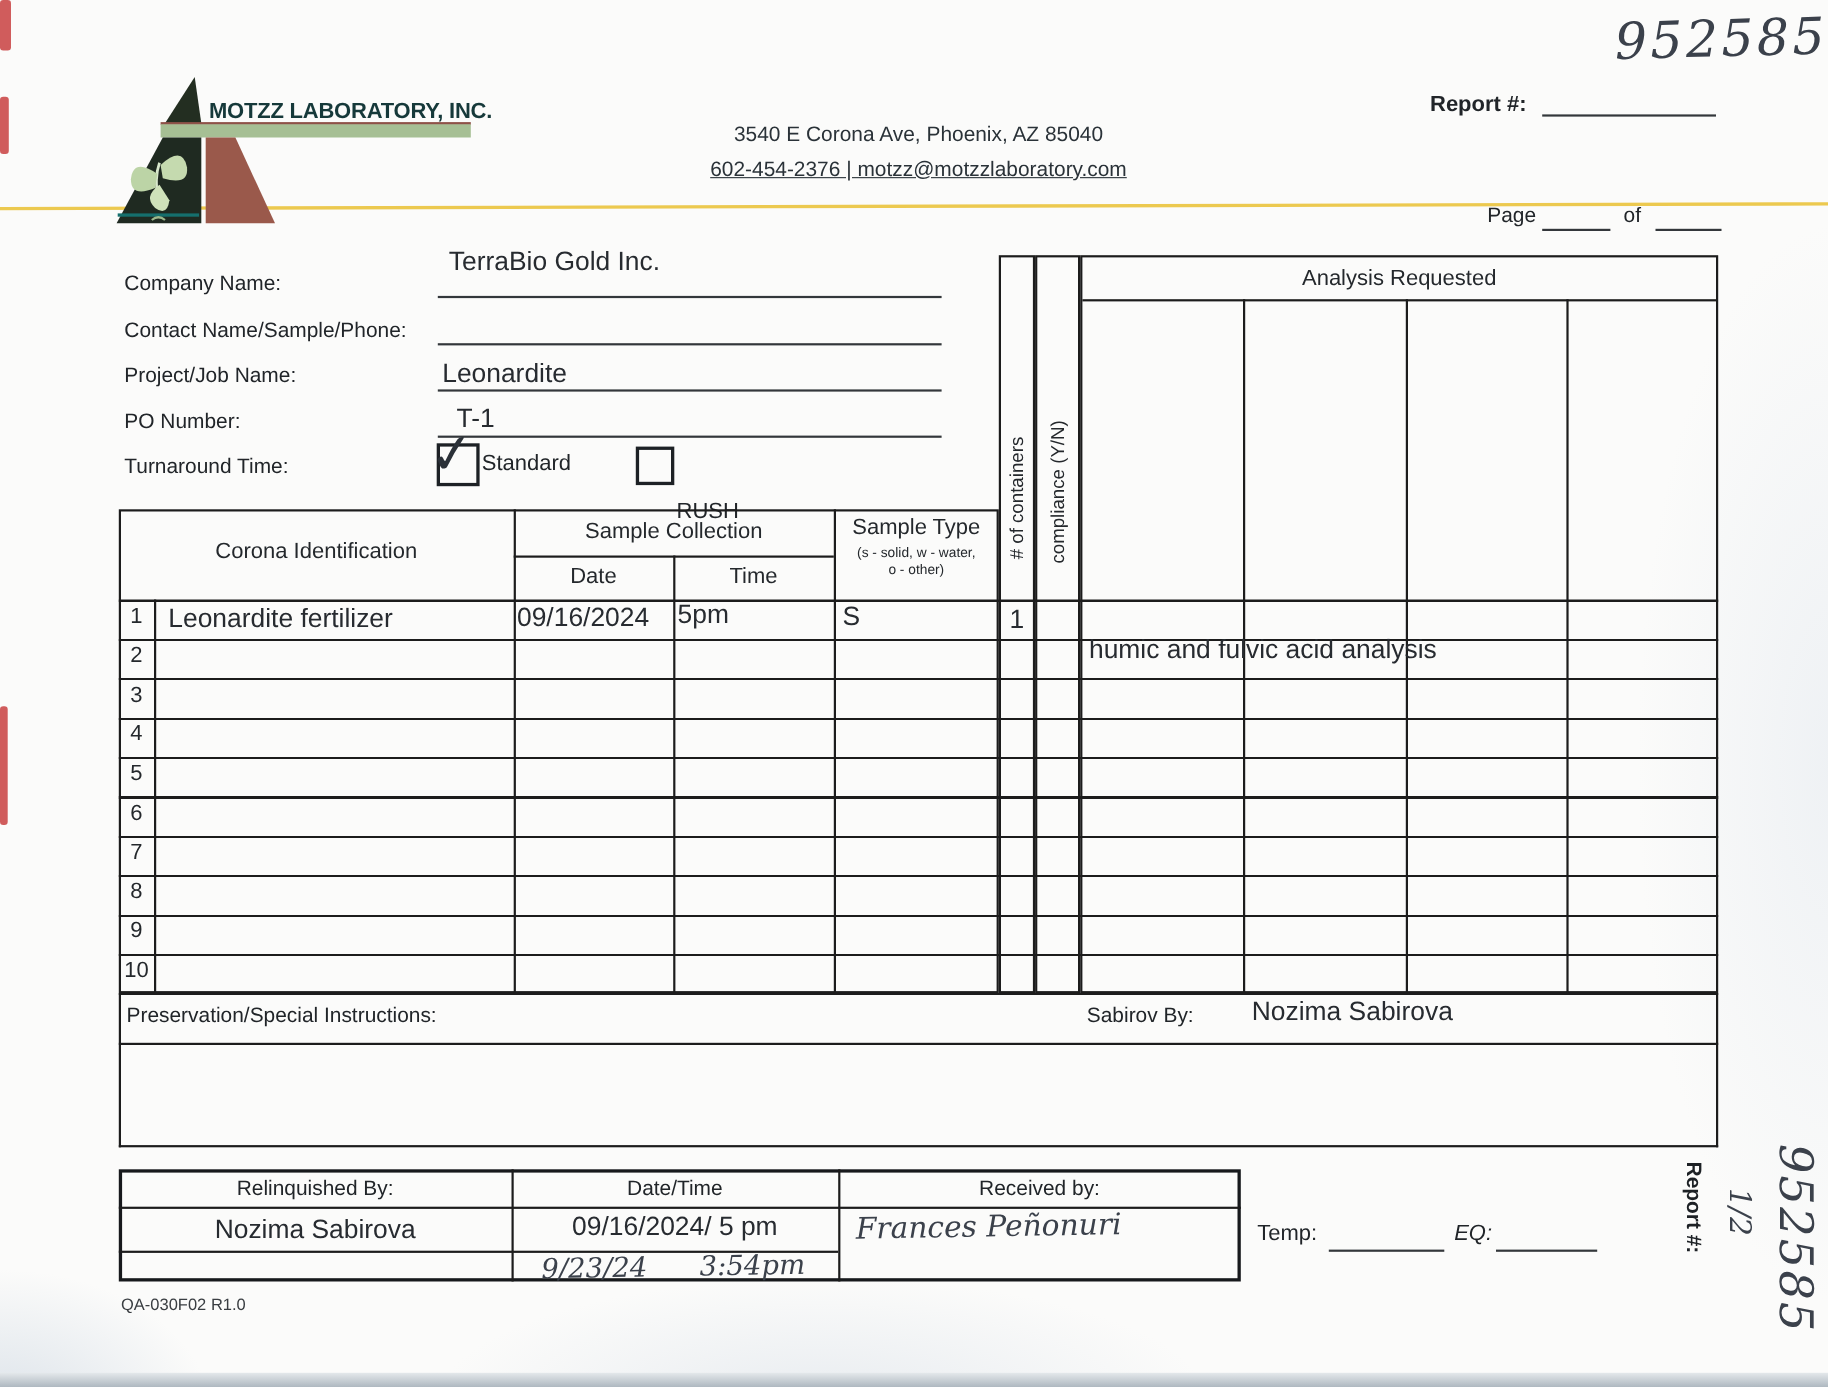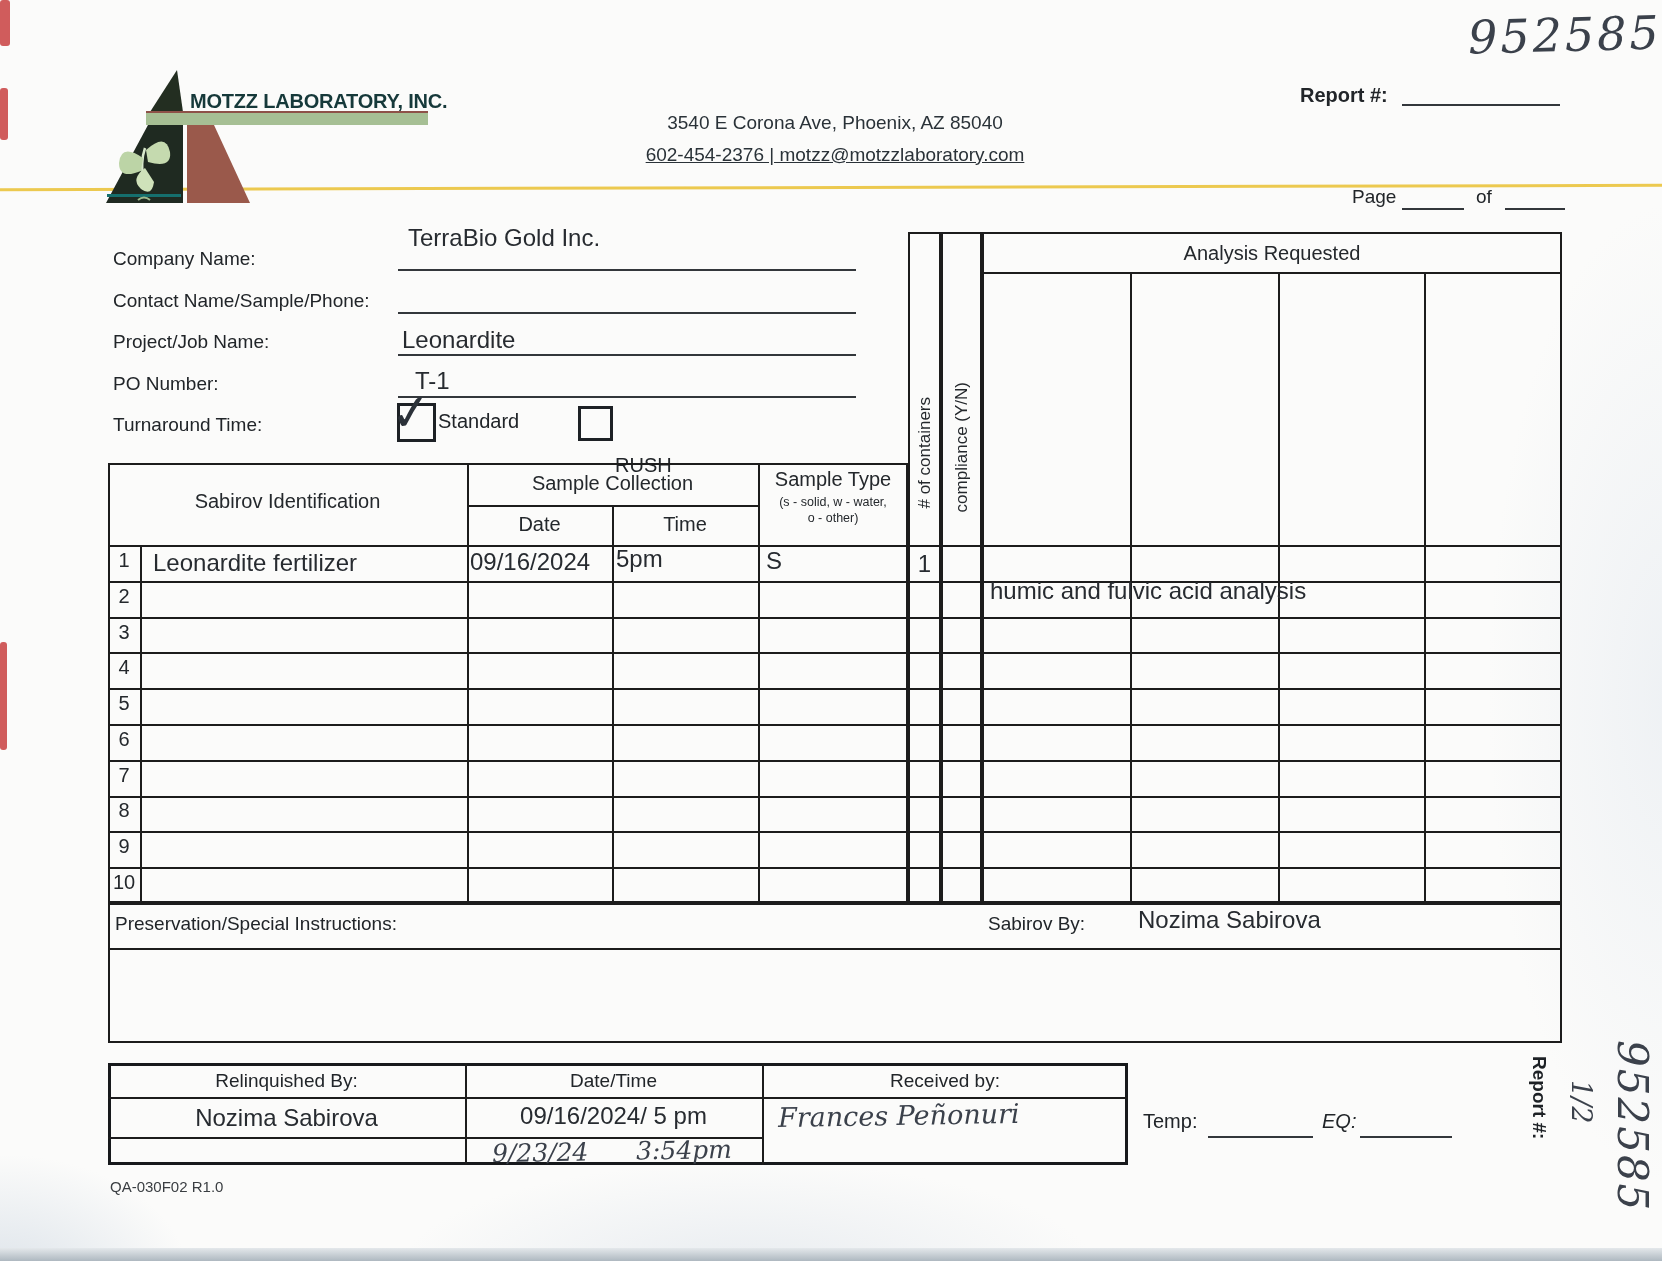--- a/index.html
+++ b/index.html
@@ -96,21 +96,21 @@
     <span class="vtext">compliance (Y/N)</span>
   </div>
   <div class="abs" style="left:982px;top:232px;width:580px;height:671px;border:2px solid #1c1c1c;box-sizing:border-box;">
     <div class="center" style="height:38px;border-bottom:2px solid #1c1c1c;font-size:20px;color:#24282c;line-height:38px;">Analysis Requested</div>
   </div>
   <div class="abs vline" style="left:1130px;top:272px;height:631px;"></div>
   <div class="abs vline" style="left:1278px;top:272px;height:631px;"></div>
   <div class="abs vline" style="left:1424px;top:272px;height:631px;"></div>
 
   <div class="abs" style="left:108px;top:463px;width:800px;height:440px;border:2.5px solid #1c1c1c;box-sizing:border-box;"></div>
-  <div class="abs center" style="left:108px;top:490px;width:359px;font-size:20px;color:#24282c;">Sabirov Identification</div>
+  <div class="abs center" style="left:108px;top:490px;width:359px;font-size:20px;color:#24282c;">Corona Identification</div>
   <div class="abs center" style="left:467px;top:472px;width:291px;font-size:20px;color:#24282c;">Sample Collection</div>
   <div class="abs hline" style="left:467px;top:505px;width:291px;"></div>
   <div class="abs center" style="left:467px;top:513px;width:145px;font-size:20px;color:#24282c;">Date</div>
   <div class="abs center" style="left:612px;top:513px;width:146px;font-size:20px;color:#24282c;">Time</div>
   <div class="abs center" style="left:758px;top:468px;width:150px;font-size:20px;color:#24282c;">Sample Type</div>
   <div class="abs center" style="left:758px;top:495px;width:150px;font-size:12.5px;color:#24282c;">(s - solid, w - water,</div>
   <div class="abs center" style="left:758px;top:511px;width:150px;font-size:12.5px;color:#24282c;">o - other)</div>
 
   <div class="abs vline" style="left:467px;top:463px;height:440px;"></div>
   <div class="abs vline" style="left:612px;top:505px;height:398px;"></div>

